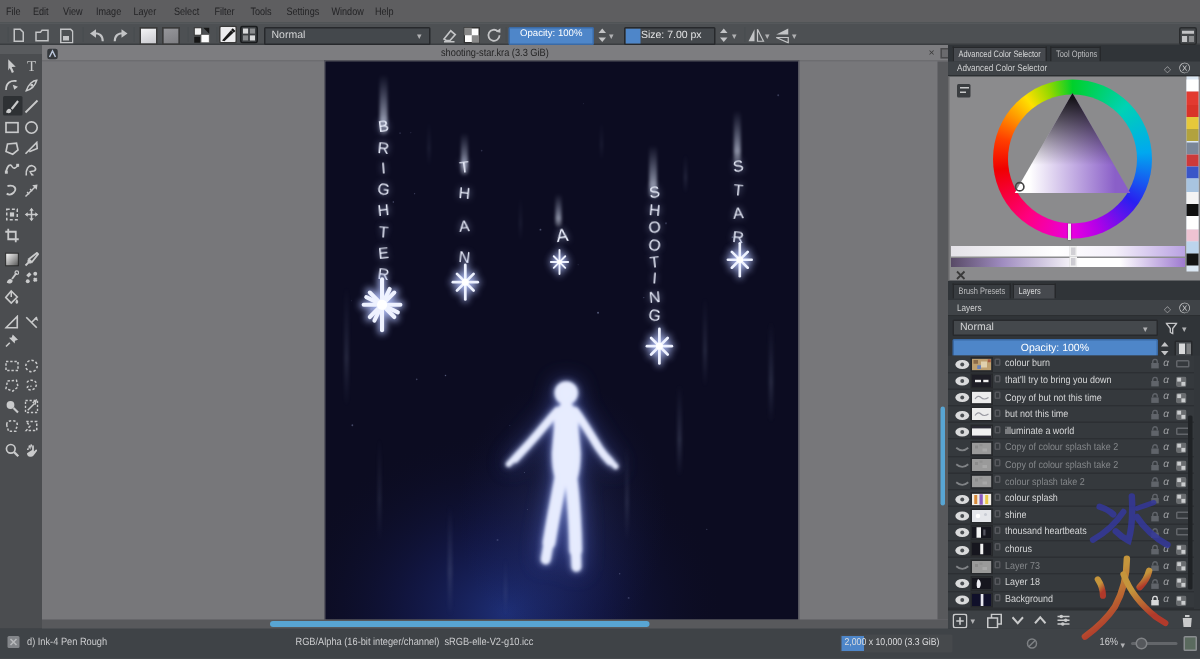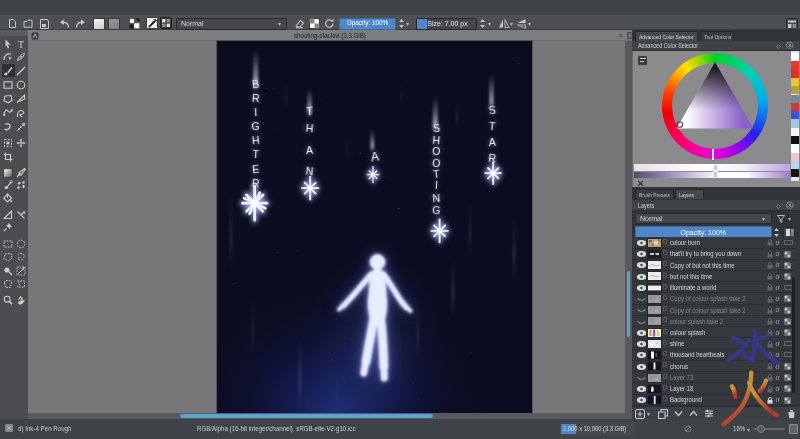--- a/index.html
+++ b/index.html
@@ -26,20 +26,33 @@
 .tab{position:absolute;white-space:nowrap;overflow:hidden;font-size:6.2px;color:#bcbdbf;background:#383c40;border:1px solid #26282b;border-bottom:none;padding:1px 4px 0 4px;height:10px;}
 .tab.on{background:#46494e;color:#d8d9da;}
 .tab i{display:inline-block;font-style:normal;transform:scaleX(0.8);transform-origin:0 0;white-space:nowrap;}
 .ttl{position:absolute;width:168px;height:10.5px;background:#3f4347;color:#d0d1d2;font-size:6.4px;border-bottom:1px solid #2b2e31;}
 .lrow{position:absolute;left:0;width:164px;height:11.24px;border-bottom:1px solid #2c2f33;background:#35393d;}
 .lrow .nm{position:absolute;left:38px;top:1.8px;font-size:6.8px;color:#d6d7d8;white-space:nowrap;transform:scaleX(0.88);transform-origin:0 0;}
 .lrow.off .nm{color:#84878a;}
 .swatch{position:absolute;left:157.5px;width:8px;}
 </style></head><body>
 <div id="app">
+<div id="menubar" class="abs">
+      <span style="left:4px">File</span>
+      <span style="left:22px">Edit</span>
+      <span style="left:42px">View</span>
+      <span style="left:64px">Image</span>
+      <span style="left:89px">Layer</span>
+      <span style="left:116px">Select</span>
+      <span style="left:143px">Filter</span>
+      <span style="left:167px">Tools</span>
+      <span style="left:191px">Settings</span>
+      <span style="left:221px">Window</span>
+      <span style="left:250px">Help</span>
+    </div>
     <div id="toolbar" class="abs">
       <div class="abs" style="left:5px;top:2px;width:1px;height:10px;background:#42454850"></div>
       <div class="abs" style="left:54.5px;top:2px;width:1px;height:10px;background:#42454850"></div>
       <div class="abs" style="left:88.5px;top:2px;width:1px;height:10px;background:#42454850"></div>
       <div class="abs" style="left:124.5px;top:2px;width:1px;height:10px;background:#42454850"></div>
       <div class="abs" style="left:143.5px;top:2px;width:1px;height:10px;background:#42454850"></div>
       <div class="abs" style="left:336.5px;top:2px;width:1px;height:10px;background:#42454850"></div>
       <div class="abs" style="left:495.5px;top:2px;width:1px;height:10px;background:#42454850"></div>
       <svg class="abs" style="left:8px;top:2px" width="9" height="11" viewBox="0 0 9 11">
         <path d="M1.5 1.5h4l2 2v6h-6z" fill="none" stroke="#c3c4c6" stroke-width="1"></path>

